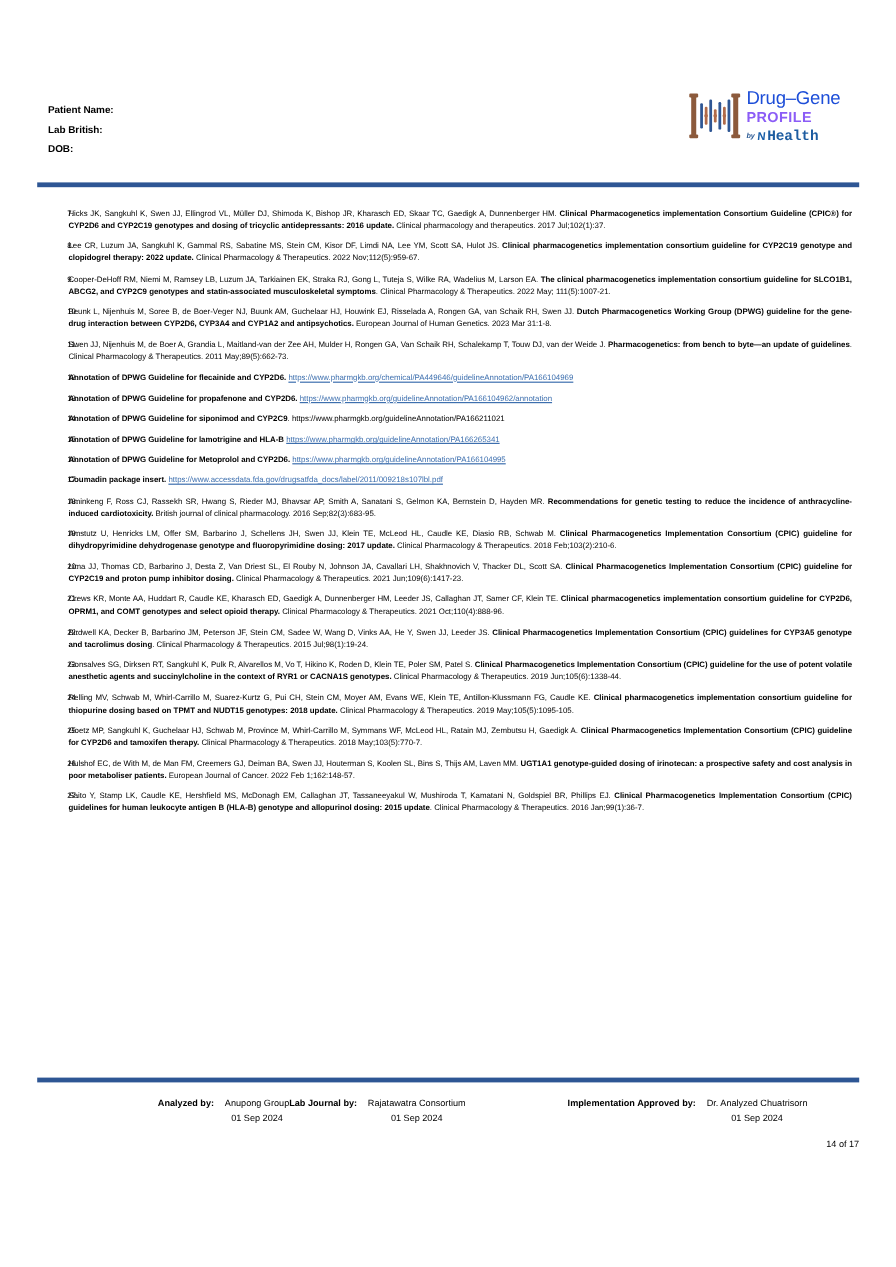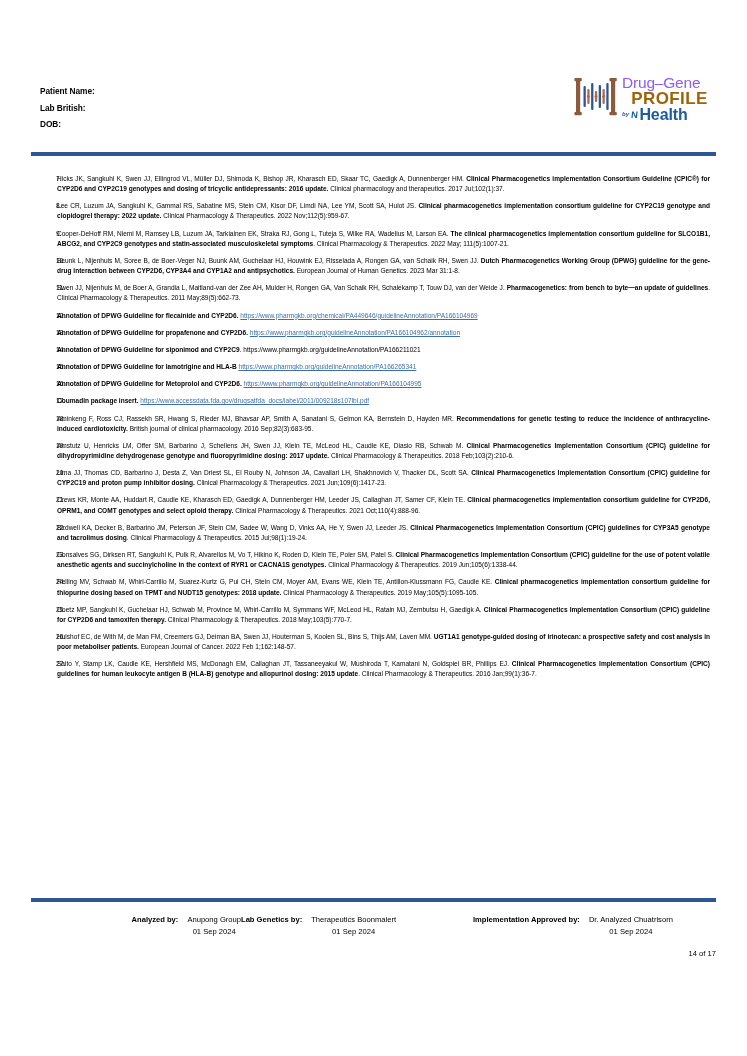--- a/index.html
+++ b/index.html
@@ -56,33 +56,32 @@
     height: 40px;
   }
   .logo-text {
     position: absolute;
     left: 48px;
     top: 0px;
     width: 95px;
   }
   .logo-line1 {
     font-size: 15.5px;
-    color: #8b5cf6;
+    color: #1d4ed8;
     letter-spacing: -0.2px;
     line-height: 17px;
     font-weight: normal;
   }
   .logo-line2 {
-    font-size: 17px;
-    color: #a16207;
+    font-size: 12px;
+    color: #8b5cf6;
     font-weight: bold;
     letter-spacing: 0.4px;
     line-height: 17px;
     margin-top: -1px;
-    text-align: center;
   }
   .logo-line3 {
     margin-top: 2px;
     display: flex;
     align-items: center;
     gap: 2px;
     line-height: 11px;
   }
   .logo-by {
     font-size: 6px;
@@ -92,24 +91,25 @@
   }
   .logo-n {
     display: inline-block;
     font-size: 9.5px;
     font-weight: bold;
     color: #1a5fa8;
     letter-spacing: -0.5px;
     transform: skewX(-6deg);
   }
   .logo-health {
-    font-size: 16px;
+    font-size: 12px;
     font-weight: bold;
     color: #1d5ca0;
     letter-spacing: -0.1px;
+    font-family: Liberation Mono, monospace;
   }
 
   .rule-top {
     position: absolute;
     left: 31px;
     top: 152px;
     width: 685px;
     height: 4px;
     background: #2e5694;
   }
@@ -332,23 +332,23 @@
 
   <div class="sigs">
     <div class="sig-group sg1">
       <span class="sig-label">Analyzed by:</span>
       <span class="sig-value">
         <span>Anupong Group</span><br>
         <span>01 Sep 2024</span>
       </span>
     </div>
     <div class="sig-group sg2">
-      <span class="sig-label">Lab Genetics by:</span>
+      <span class="sig-label">Lab Journal by:</span>
       <span class="sig-value">
-        <span>Therapeutics Boonmalert</span><br>
+        <span>Rajatawatra Consortium</span><br>
         <span>01 Sep 2024</span>
       </span>
     </div>
     <div class="sig-group sg3">
       <span class="sig-label">Implementation Approved by:</span>
       <span class="sig-value">
         <span>Dr. Analyzed Chuatrisorn</span><br>
         <span>01 Sep 2024</span>
       </span>
     </div>

